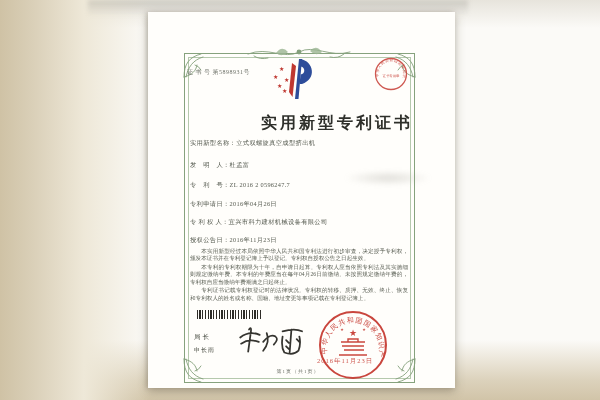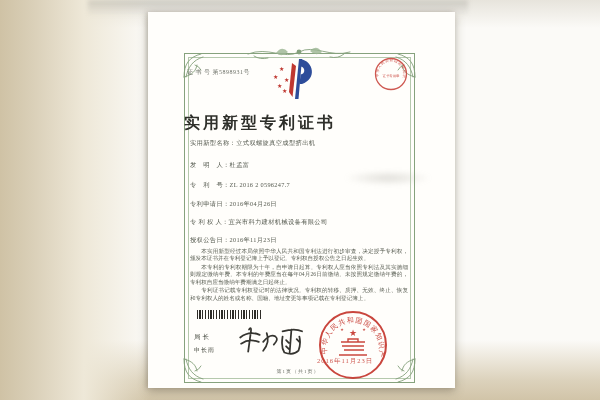--- a/index.html
+++ b/index.html
@@ -22,21 +22,21 @@
   .corner{position:absolute;width:30px;height:30px;}
   .corner svg{display:block;}
   .c-tl{left:-4px;top:-4px;}
   .c-tr{right:-4px;top:-4px;transform:scaleX(-1);}
   .c-bl{left:-4px;bottom:-4px;transform:scaleY(-1);}
   .c-br{right:-4px;bottom:-4px;transform:scale(-1,-1);}
   .top-ornament{position:absolute;left:244px;top:44px;width:110px;height:18px;}
   .cert-no{position:absolute;left:187px;top:68px;font-size:6px;letter-spacing:.5px;color:#6d7168;}
   .logo{position:absolute;left:271px;top:57px;width:46px;height:44px;}
   .seal-top{position:absolute;left:371px;top:54px;width:40px;height:40px;opacity:.88;}
-  .title{position:absolute;left:184px;top:113px;width:229px;text-align:left;
+  .title{position:absolute;left:184px;top:113px;width:229px;text-align:right;
     font-size:16px;font-weight:600;letter-spacing:3px;color:#2e2f2a;}
   .field{position:absolute;left:190px;width:218px;font-size:6.3px;letter-spacing:.3px;color:#565b50;white-space:nowrap;}
   .f0{top:139px;} .f1{top:161px;} .f2{top:181px;} .f3{top:200px;} .f4{top:218px;} .f5{top:236px;}
   .body-text{position:absolute;left:190px;top:248px;width:218px;color:#585d52;}
   .body-text p{margin:0 0 1px 0;font-size:5.6px;line-height:1.33;text-indent:2em;text-align:justify;}
   .barcode{position:absolute;left:197px;top:310px;width:66px;height:9px;
     background:repeating-linear-gradient(90deg,#2e2c27 0 1px,transparent 1px 2px,#2e2c27 2px 4px,transparent 4px 5px,#2e2c27 5px 6px,transparent 6px 8px,#2e2c27 8px 9px,transparent 9px 11px);}
   .director-label{position:absolute;left:194px;top:333px;font-size:6.5px;letter-spacing:2px;color:#4c5046;}
   .director-name{position:absolute;left:194px;top:346px;font-size:6px;letter-spacing:1px;color:#4c5046;}
   .signature{position:absolute;left:236px;top:326px;width:72px;height:30px;}

